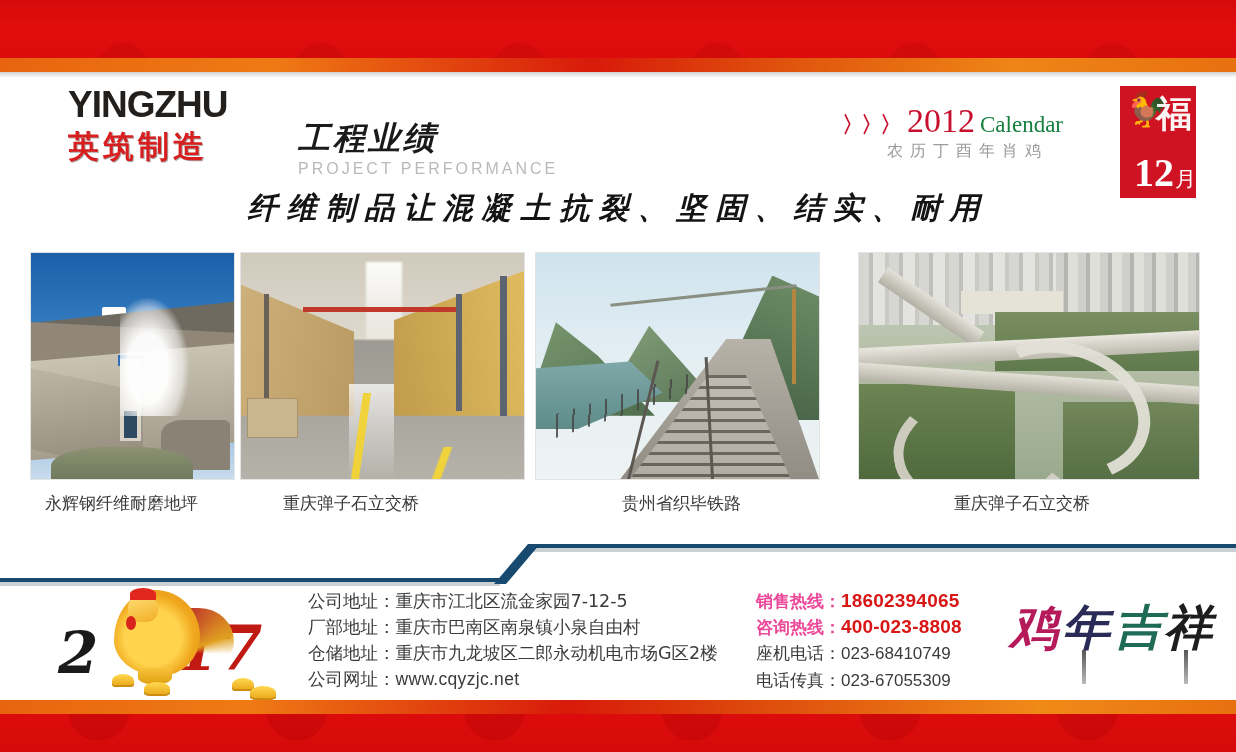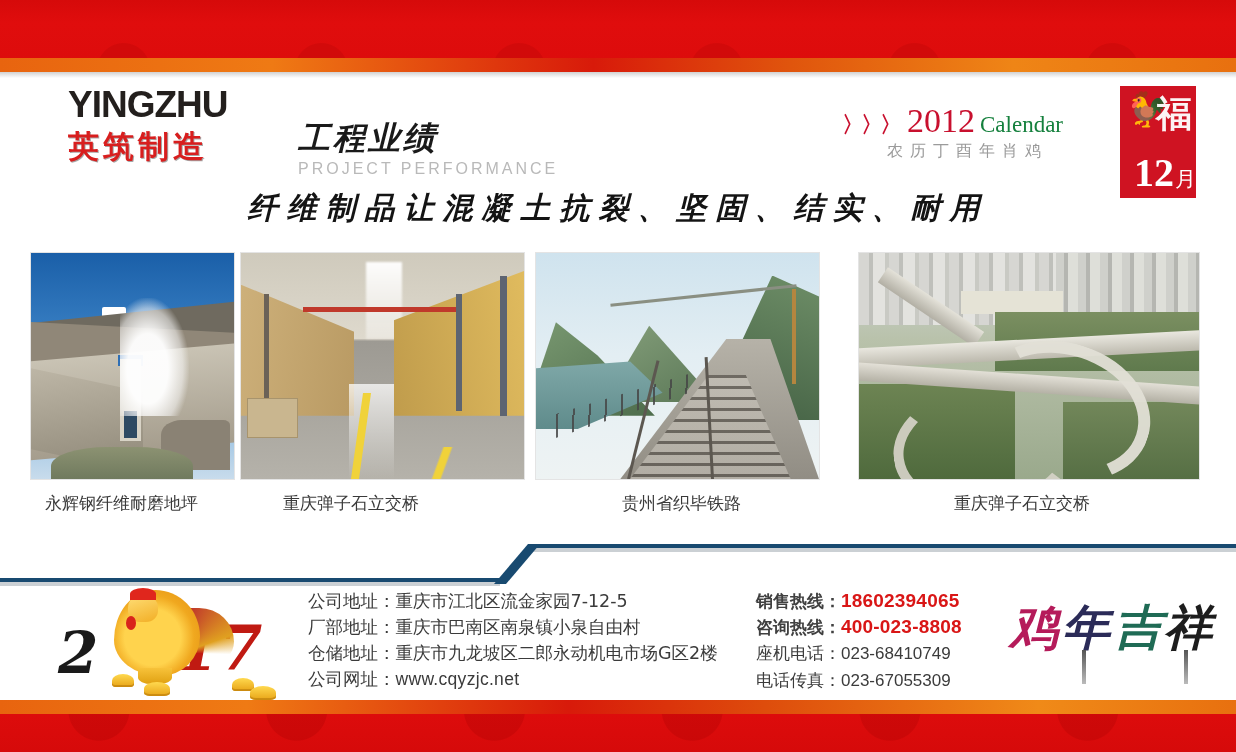--- a/index.html
+++ b/index.html
@@ -262,21 +262,21 @@
 
   .addr-block { position:absolute; left:308px; top:2px; }
   .addr-line { font-size: 17.5px; color: #3b3b3b; line-height: 26px;
                font-family: "DejaVu Sans", sans-serif; white-space: nowrap; }
   .addr-line .url { font-family: "Liberation Sans", sans-serif; letter-spacing: .3px; }
 
   .tel-block { position:absolute; left:756px; top:2px; }
   .tel-line { font-size: 17px; line-height: 26px; color:#3b3b3b;
               font-family: "DejaVu Sans", sans-serif; white-space: nowrap; }
   .tel-line.hot { font-weight: 700; }
-  .tel-line.hot .lbl { color:#404040;margin-top:8px; }
+  .tel-line.hot .lbl { color:#ec4899;margin-top:8px; }
   .tel-line.hot .num { color:#d91616; font-family:"Liberation Sans", sans-serif; font-size:19px; letter-spacing:.2px; }
   .tel-line .num { font-family:"Liberation Sans", sans-serif; }
 
   .jixiang { position:absolute; left:1008px; top:4px; width:208px; height:104px; }
   .jx-char {
     position:absolute; top:10px; font-size:48px; font-weight:700;
     font-family:"DejaVu Serif", serif; font-style: italic; line-height:54px;
   }
   .jx1 { left:2px;   color:#b51b5a; }
   .jx2 { left:54px;  color:#2b2b58; }

